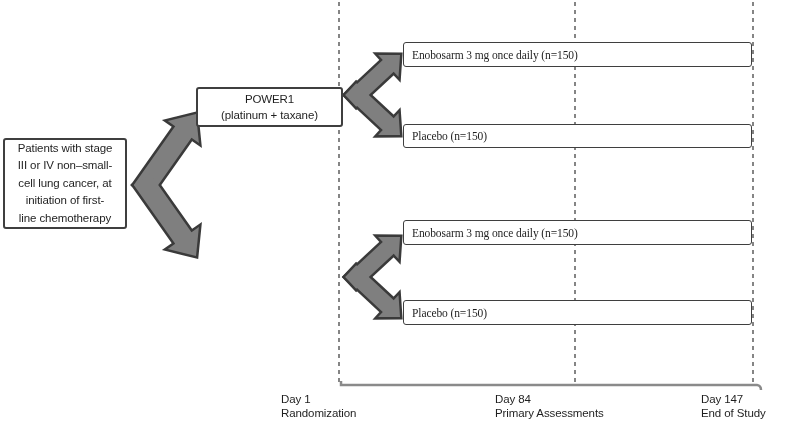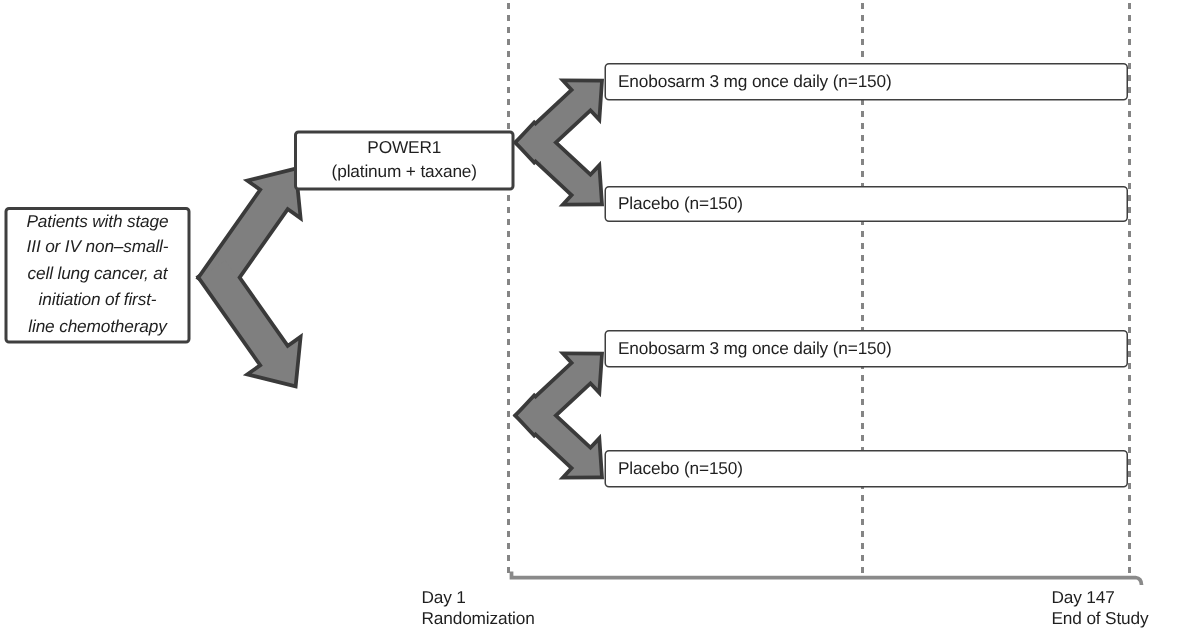--- a/index.html
+++ b/index.html
@@ -11,25 +11,25 @@
     position:absolute;top:2px;height:382px;width:2px;
     background:repeating-linear-gradient(to bottom,#6f6f6f 0 4px,transparent 4px 8px);
     opacity:.85;
   }
   #svg-layer{position:absolute;left:0;top:0;width:787px;height:426px;pointer-events:none;}
   .box{
     position:absolute;background:#ffffff;border:2px solid #3f3f3f;border-radius:3px;
     display:flex;align-items:center;justify-content:center;text-align:center;
     box-sizing:border-box;font-size:11.5px;line-height:16px;letter-spacing:-0.1px;
   }
-  .box.population{border-width:2px;line-height:17.5px;padding:2px;font-style:italic;}
+  .box.population{border-width:2px;line-height:17.5px;padding:2px;}
   .box.study{border-width:2px;}
   .box.arm{
     border-width:1.5px;justify-content:flex-start;text-align:left;
-    padding-left:8px;line-height:14px;
+    padding-left:8px;line-height:14px;font-family:Liberation Serif, serif;
   }
   .tl-label{
     position:absolute;text-align:left;font-size:11.5px;line-height:14px;
     letter-spacing:-0.1px;color:#1f1f1f;
   }
 </style>
 </head>
 <body>
 
 <div id="canvas">
@@ -68,16 +68,17 @@
   <div class="box arm" style="left:403px;top:42px;width:349px;height:25px">Enobosarm 3 mg once daily (n=150)</div>
 
   <div class="box arm" style="left:403px;top:124px;width:349px;height:24px">Placebo (n=150)</div>
 
   <div class="box arm" style="left:403px;top:220px;width:349px;height:25px">Enobosarm 3 mg once daily (n=150)</div>
 
   <div class="box arm" style="left:403px;top:300px;width:349px;height:25px">Placebo (n=150)</div>
 
   <div class="tl-label" style="left:281px;top:392px;width:120px">Day 1<br>Randomization</div>
 
+  <div class="tl-label" style="left:495px;top:392px;width:160px">Day 84<br>Primary Assessments</div>
 
   <div class="tl-label" style="left:701px;top:392px;width:100px">Day 147<br>End of Study</div>
 
 </div>
 
 </body></html>

